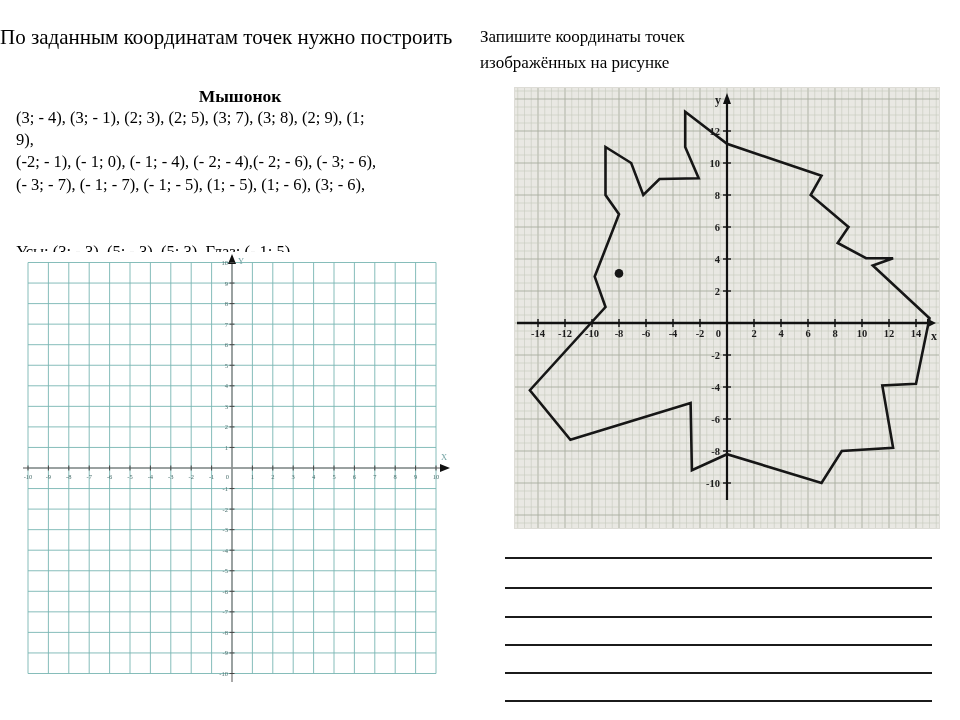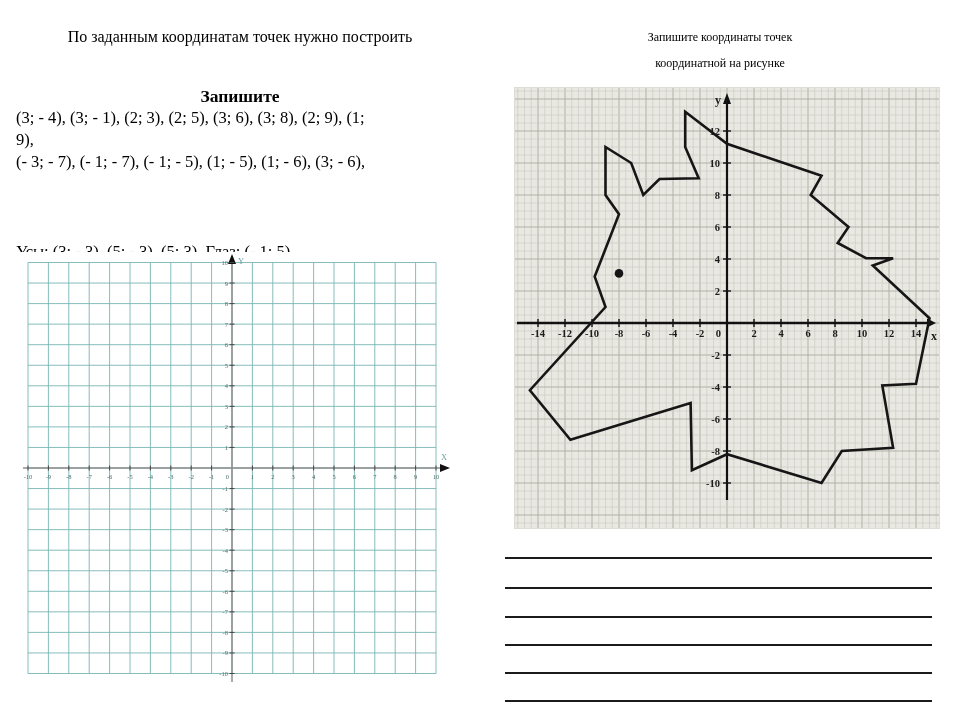--- a/index.html
+++ b/index.html
@@ -1,42 +1,43 @@
 <!DOCTYPE html>
 <html><head>
 <meta charset="utf-8">
 <style>
   html,body{margin:0;padding:0;background:#fff;}
   body{width:960px;height:720px;position:relative;overflow:hidden;
        font-family:"Liberation Serif","DejaVu Serif",serif;color:#000;}
   .abs{position:absolute;}
-  .left-title{left:0;top:24px;width:480px;text-align:center;font-size:16px;line-height:26px;}
+  .left-title{left:0;top:24px;width:480px;text-align:left;font-size:21px;line-height:26px;}
   .heading{left:0;top:86px;width:480px;text-align:center;font-size:17.5px;font-weight:bold;}
   .coords{left:16px;top:107px;width:448px;font-size:16.5px;line-height:22.2px;}
   .clipline{left:16px;top:241px;width:448px;height:13px;overflow:hidden;
             font-size:16.5px;line-height:22.2px;}
-  .right-title{left:480px;top:24px;width:480px;text-align:center;font-size:12px;line-height:26px;}
+  .right-title{left:480px;top:24px;width:480px;text-align:left;font-size:17px;line-height:26px;}
   .gridbox{left:13px;top:252px;width:442px;height:442px;background:#fff;}
   .scanbox{left:515px;top:88px;width:424px;height:440px;background:#e9e8e3;
            box-shadow:0 0 0 1px #dddcd6;}
   .answer-line{left:505px;width:427px;height:0;border-top:2px solid #1b1b1b;}
   svg{display:block;}
 </style>
 </head>
 <body>
 
 <div class="abs left-title">
   <div>По заданным координатам точек нужно построить</div>
 </div>
 
-<div class="abs heading">Запишите</div>
+<div class="abs heading">Мышонок</div>
 
 <div class="abs coords">
-  <div> (3; - 4), (3; - 1), (2; 3), (2; 5), (3; 6), (3; 8), (2; 9), (1;</div>
+  <div> (3; - 4), (3; - 1), (2; 3), (2; 5), (3; 7), (3; 8), (2; 9), (1;</div>
   <div>9),</div>
+  <div>(-2; - 1), (- 1; 0), (- 1; - 4), (- 2; - 4),(- 2; - 6), (- 3; - 6),</div>
   <div> (- 3; - 7), (- 1; - 7), (- 1; - 5), (1; - 5), (1; - 6), (3; - 6),</div>
 </div>
 
 <div class="abs clipline">Усы: (3; - 3), (5; - 3), (5; 3). Глаз: (- 1; 5)</div>
 
 <div class="abs gridbox">
   <svg id="left-grid-svg" width="442" height="442">
       <line x1="15" y1="10.5" x2="15" y2="421.5" stroke="#78b5b2" stroke-width="0.9"></line>
       <line x1="15" y1="421.5" x2="423" y2="421.5" stroke="#78b5b2" stroke-width="0.9"></line>
       <line x1="35.400000000000006" y1="10.5" x2="35.400000000000006" y2="421.5" stroke="#78b5b2" stroke-width="0.9"></line>
@@ -164,21 +165,21 @@
       <line x1="216.5" y1="31.049999999999983" x2="221.5" y2="31.049999999999983" stroke="#444" stroke-width="1"></line>
       <text x="215" y="33.54999999999998" font-size="6.5" fill="#4a6f6d" text-anchor="end" font-family="&quot;Liberation Serif&quot;, serif">9</text>
       <line x1="216.5" y1="10.5" x2="221.5" y2="10.5" stroke="#444" stroke-width="1"></line>
       <text x="215" y="13" font-size="6.5" fill="#4a6f6d" text-anchor="end" font-family="&quot;Liberation Serif&quot;, serif">10</text>
       <text x="216" y="227" font-size="6.5" fill="#4a6f6d" text-anchor="end" font-family="&quot;Liberation Serif&quot;, serif">0</text>
     </svg>
 </div>
 
 <div class="abs right-title">
   <div>Запишите координаты точек</div>
-  <div>координатной на рисунке</div>
+  <div>изображённых на рисунке</div>
 </div>
 
 <div class="abs scanbox">
   <svg id="right-grid-svg" width="424" height="440">
       <line x1="2.75" y1="0" x2="2.75" y2="440" stroke="#c6cabe" stroke-width="0.6"></line>
       <line x1="9.5" y1="0" x2="9.5" y2="440" stroke="#c6cabe" stroke-width="0.6"></line>
       <line x1="16.25" y1="0" x2="16.25" y2="440" stroke="#c6cabe" stroke-width="0.6"></line>
       <line x1="23" y1="0" x2="23" y2="440" stroke="#a8ae9f" stroke-width="0.9"></line>
       <line x1="29.75" y1="0" x2="29.75" y2="440" stroke="#c6cabe" stroke-width="0.6"></line>
       <line x1="36.5" y1="0" x2="36.5" y2="440" stroke="#c6cabe" stroke-width="0.6"></line>

